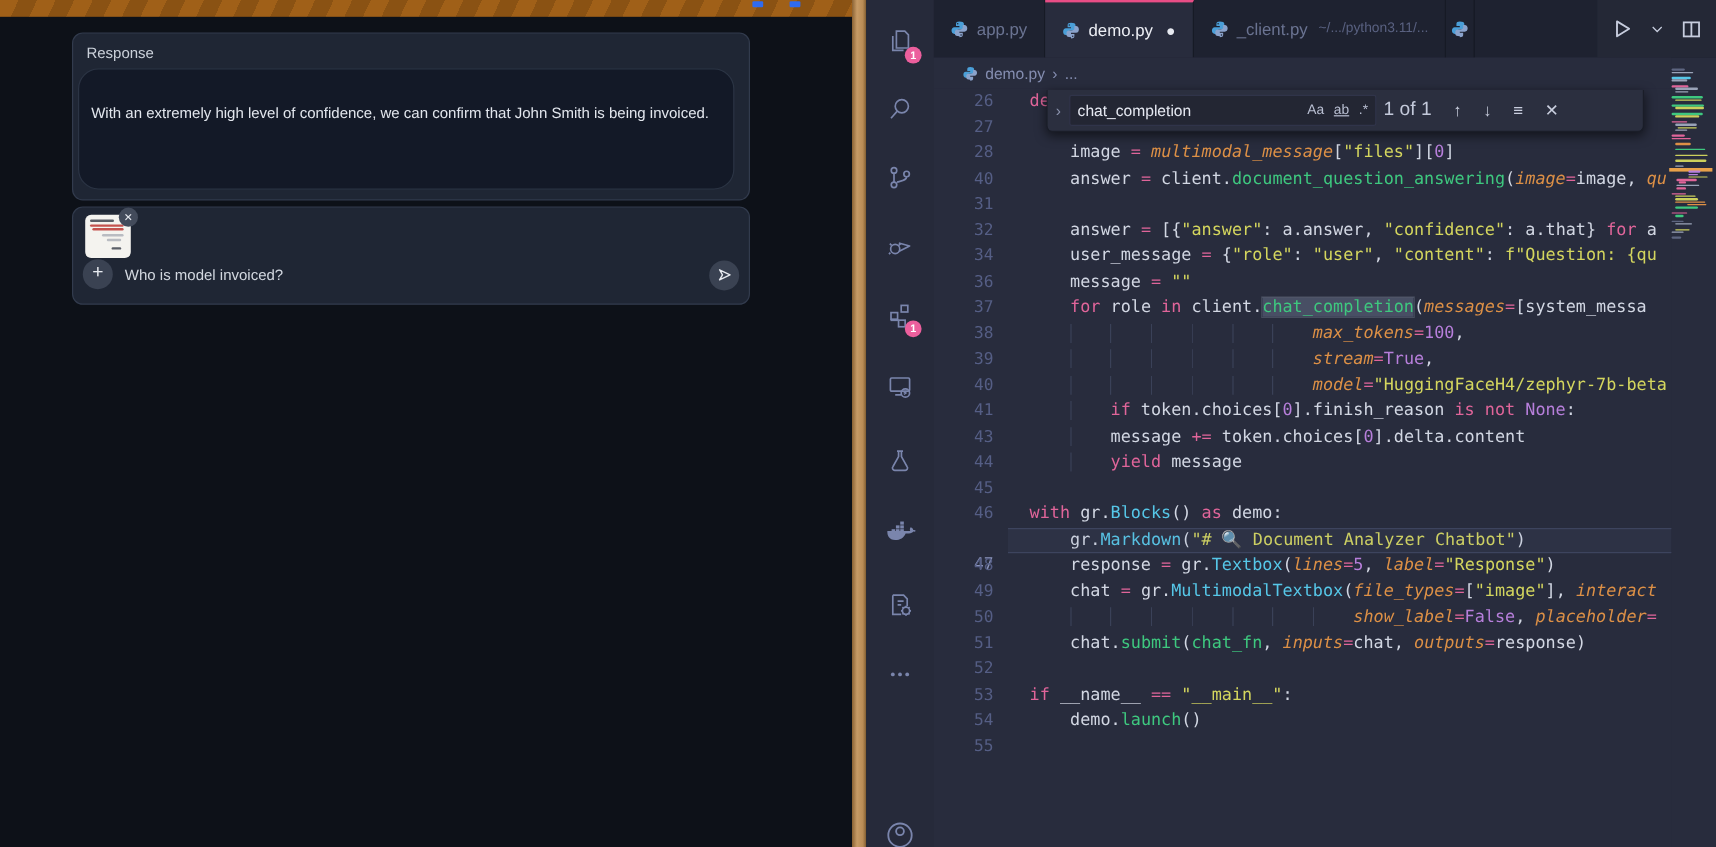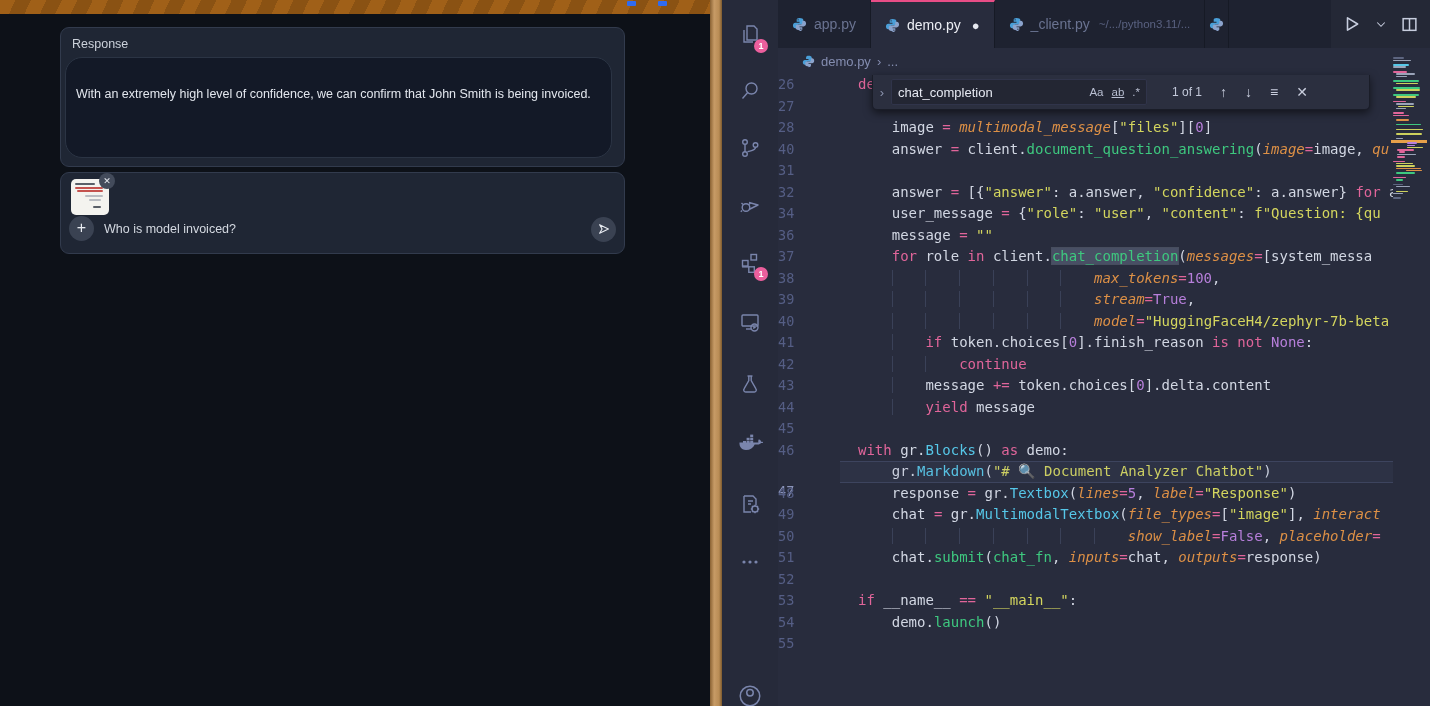--- a/index.html
+++ b/index.html
@@ -56,21 +56,21 @@
   #editor-actions svg{stroke:#c7cdde;fill:none;stroke-width:1.4;cursor:pointer;}
 
   
   #breadcrumb{position:absolute;left:56px;top:48px;right:37px;height:26px;background:#282c3d;
     display:flex;align-items:center;gap:6px;padding-left:24px;color:#848db0;font-size:13px;}
 
   
   #codepane{position:absolute;left:56px;top:74px;width:615px;bottom:0;overflow:hidden;background:#282c3d;}
   .line{position:relative;height:21.5px;line-height:21.5px;white-space:pre;
     font-family:"DejaVu Sans Mono",monospace;font-size:14px;padding-left:80px;box-sizing:border-box;}
-  .line .ln{position:absolute;left:0;top:0;width:50px;color:#555e85;font-size:13.5px;}
+  .line .ln{position:absolute;left:0;top:0;width:50px;text-align:right;color:#555e85;font-size:13.5px;}
   .line.cur .ln{color:#8b94bb;margin-top:20px;}
   .curbg{position:absolute;left:62px;right:0;top:0;bottom:0;
     background:rgba(120,130,160,.08);border-top:1px solid #3d445e;border-bottom:1px solid #3d445e;}
   .tk,.to{color:#e0659a;}
   .ts{color:#d4d65e;}
   .tf{color:#3ec87f;}
   .tc{color:#56c7e8;}
   .tp{color:#dd9046;font-style:italic;}
   .tn{color:#b77fdb;}
   .td,.tv,.tsp{color:#d2d7e3;}
@@ -86,21 +86,21 @@
   
   #find-widget{position:absolute;left:150px;top:75px;width:498px;height:35px;background:#2b2f3f;
     border:1px solid #1a1d28;border-top:none;border-radius:0 0 5px 5px;
     box-shadow:0 3px 9px rgba(0,0,0,.55);display:flex;align-items:center;box-sizing:border-box;z-index:5;}
   #find-collapse{width:18px;text-align:center;color:#8b93ad;font-size:13px;cursor:pointer;}
   #find-input{display:flex;align-items:center;height:26px;width:256px;background:#232633;
     border:1px solid #30344a;border-radius:2px;padding:0 6px;box-sizing:border-box;}
   #find-query{flex:1;color:#e6e9f2;font-size:13px;font-family:"Liberation Sans",sans-serif;}
   .find-toggle{color:#b9bfd2;font-size:11.5px;margin-left:8px;cursor:pointer;}
   .find-toggle.ww{text-decoration:underline;}
-  #find-results{color:#c3c9da;font-size:12px;margin-left:25px;white-space:nowrap;}
+  #find-results{color:#c3c9da;font-size:16px;margin-left:6px;white-space:nowrap;}
   .find-btn{color:#c9cede;font-size:14px;margin-left:18px;cursor:pointer;}
 </style>
 </head>
 <body>
 
 <div id="screen">
 
   <div id="left-window">
     <div id="titlebar">
       <div class="titlebar-speck" style="left:627px"></div>
@@ -189,29 +189,28 @@
       <span>›</span>
       <span>...</span>
     </div>
 
     <div id="codepane">
         <div class="line"><span class="ln">26</span><span class="tk">def</span><span class="td"> </span></div>
         <div class="line"><span class="ln">27</span></div>
         <div class="line"><span class="ln">28</span><span class="tsp">    </span><span class="tv">image</span><span class="td"> </span><span class="to">=</span><span class="td"> </span><span class="tp">multimodal_message</span><span class="td">[</span><span class="ts">"files"</span><span class="td">][</span><span class="tn">0</span><span class="td">]</span></div>
         <div class="line"><span class="ln">40</span><span class="tsp">    </span><span class="tv">answer</span><span class="td"> </span><span class="to">=</span><span class="td"> client.</span><span class="tf">document_question_answering</span><span class="td">(</span><span class="tp">image</span><span class="to">=</span><span class="td">image, </span><span class="tp">qu</span></div>
         <div class="line"><span class="ln">31</span></div>
-        <div class="line"><span class="ln">32</span><span class="tsp">    </span><span class="tv">answer</span><span class="td"> </span><span class="to">=</span><span class="td"> [{</span><span class="ts">"answer"</span><span class="td">: a.answer, </span><span class="ts">"confidence"</span><span class="td">: a.answer} </span><span class="tk">for</span><span class="td"> a</span></div>
+        <div class="line"><span class="ln">32</span><span class="tsp">    </span><span class="tv">answer</span><span class="td"> </span><span class="to">=</span><span class="td"> [{</span><span class="ts">"answer"</span><span class="td">: a.answer, </span><span class="ts">"confidence"</span><span class="td">: a.that} </span><span class="tk">for</span><span class="td"> a</span></div>
         <div class="line"><span class="ln">34</span><span class="tsp">    </span><span class="tv">user_message</span><span class="td"> </span><span class="to">=</span><span class="td"> {</span><span class="ts">"role"</span><span class="td">: </span><span class="ts">"user"</span><span class="td">, </span><span class="ts">"content"</span><span class="td">: </span><span class="ts">f"Question: {qu</span></div>
         <div class="line"><span class="ln">36</span><span class="tsp">    </span><span class="tv">message</span><span class="td"> </span><span class="to">=</span><span class="td"> </span><span class="ts">""</span></div>
         <div class="line"><span class="ln">37</span><span class="tsp">    </span><span class="tk">for</span><span class="td"> role </span><span class="tk">in</span><span class="td"> client.</span><span class="thl">chat_completion</span><span class="td">(</span><span class="tp">messages</span><span class="to">=</span><span class="td">[system_messa</span></div>
         <div class="line"><span class="ln">38</span><span class="tsp">    </span><span class="tsp ig">    </span><span class="tsp ig">    </span><span class="tsp ig">    </span><span class="tsp ig">    </span><span class="tsp ig">    </span><span class="tsp ig">    </span><span class="tp">max_tokens</span><span class="to">=</span><span class="tn">100</span><span class="td">,</span></div>
         <div class="line"><span class="ln">39</span><span class="tsp">    </span><span class="tsp ig">    </span><span class="tsp ig">    </span><span class="tsp ig">    </span><span class="tsp ig">    </span><span class="tsp ig">    </span><span class="tsp ig">    </span><span class="tp">stream</span><span class="to">=</span><span class="tn">True</span><span class="td">,</span></div>
         <div class="line"><span class="ln">40</span><span class="tsp">    </span><span class="tsp ig">    </span><span class="tsp ig">    </span><span class="tsp ig">    </span><span class="tsp ig">    </span><span class="tsp ig">    </span><span class="tsp ig">    </span><span class="tp">model</span><span class="to">=</span><span class="ts">"HuggingFaceH4/zephyr-7b-beta</span></div>
         <div class="line"><span class="ln">41</span><span class="tsp">    </span><span class="tsp ig">    </span><span class="tk">if</span><span class="td"> token.choices[</span><span class="tn">0</span><span class="td">].finish_reason </span><span class="tk">is</span><span class="td"> </span><span class="tk">not</span><span class="td"> </span><span class="tn">None</span><span class="td">:</span></div>
-        <div class="line"><span class="ln">42</span><span class="tsp">    </span><span class="tsp ig">    </span><span class="tsp ig">    </span><span class="tk">continue</span></div>
         <div class="line"><span class="ln">43</span><span class="tsp">    </span><span class="tsp ig">    </span><span class="tv">message</span><span class="td"> </span><span class="to">+=</span><span class="td"> token.choices[</span><span class="tn">0</span><span class="td">].delta.content</span></div>
         <div class="line"><span class="ln">44</span><span class="tsp">    </span><span class="tsp ig">    </span><span class="tk">yield</span><span class="td"> message</span></div>
         <div class="line"><span class="ln">45</span></div>
         <div class="line"><span class="ln">46</span><span class="tk">with</span><span class="td"> gr.</span><span class="tc">Blocks</span><span class="td">() </span><span class="tk">as</span><span class="td"> demo:</span></div>
         <div class="line cur"><div class="curbg"></div><span class="ln">47</span><span class="tsp">    </span><span class="td">gr.</span><span class="tc">Markdown</span><span class="td">(</span><span class="ts">"# 🔍 Document Analyzer Chatbot"</span><span class="td">)</span></div>
         <div class="line"><span class="ln">48</span><span class="tsp">    </span><span class="tv">response</span><span class="td"> </span><span class="to">=</span><span class="td"> gr.</span><span class="tc">Textbox</span><span class="td">(</span><span class="tp">lines</span><span class="to">=</span><span class="tn">5</span><span class="td">, </span><span class="tp">label</span><span class="to">=</span><span class="ts">"Response"</span><span class="td">)</span></div>
         <div class="line"><span class="ln">49</span><span class="tsp">    </span><span class="tv">chat</span><span class="td"> </span><span class="to">=</span><span class="td"> gr.</span><span class="tc">MultimodalTextbox</span><span class="td">(</span><span class="tp">file_types</span><span class="to">=</span><span class="td">[</span><span class="ts">"image"</span><span class="td">], </span><span class="tp">interact</span></div>
         <div class="line"><span class="ln">50</span><span class="tsp">    </span><span class="tsp ig">    </span><span class="tsp ig">    </span><span class="tsp ig">    </span><span class="tsp ig">    </span><span class="tsp ig">    </span><span class="tsp ig">    </span><span class="tsp ig">    </span><span class="tp">show_label</span><span class="to">=</span><span class="tn">False</span><span class="td">, </span><span class="tp">placeholder</span><span class="to">=</span></div>
         <div class="line"><span class="ln">51</span><span class="tsp">    </span><span class="td">chat.</span><span class="tf">submit</span><span class="td">(</span><span class="tf">chat_fn</span><span class="td">, </span><span class="tp">inputs</span><span class="to">=</span><span class="td">chat, </span><span class="tp">outputs</span><span class="to">=</span><span class="td">response)</span></div>
         <div class="line"><span class="ln">52</span></div>

